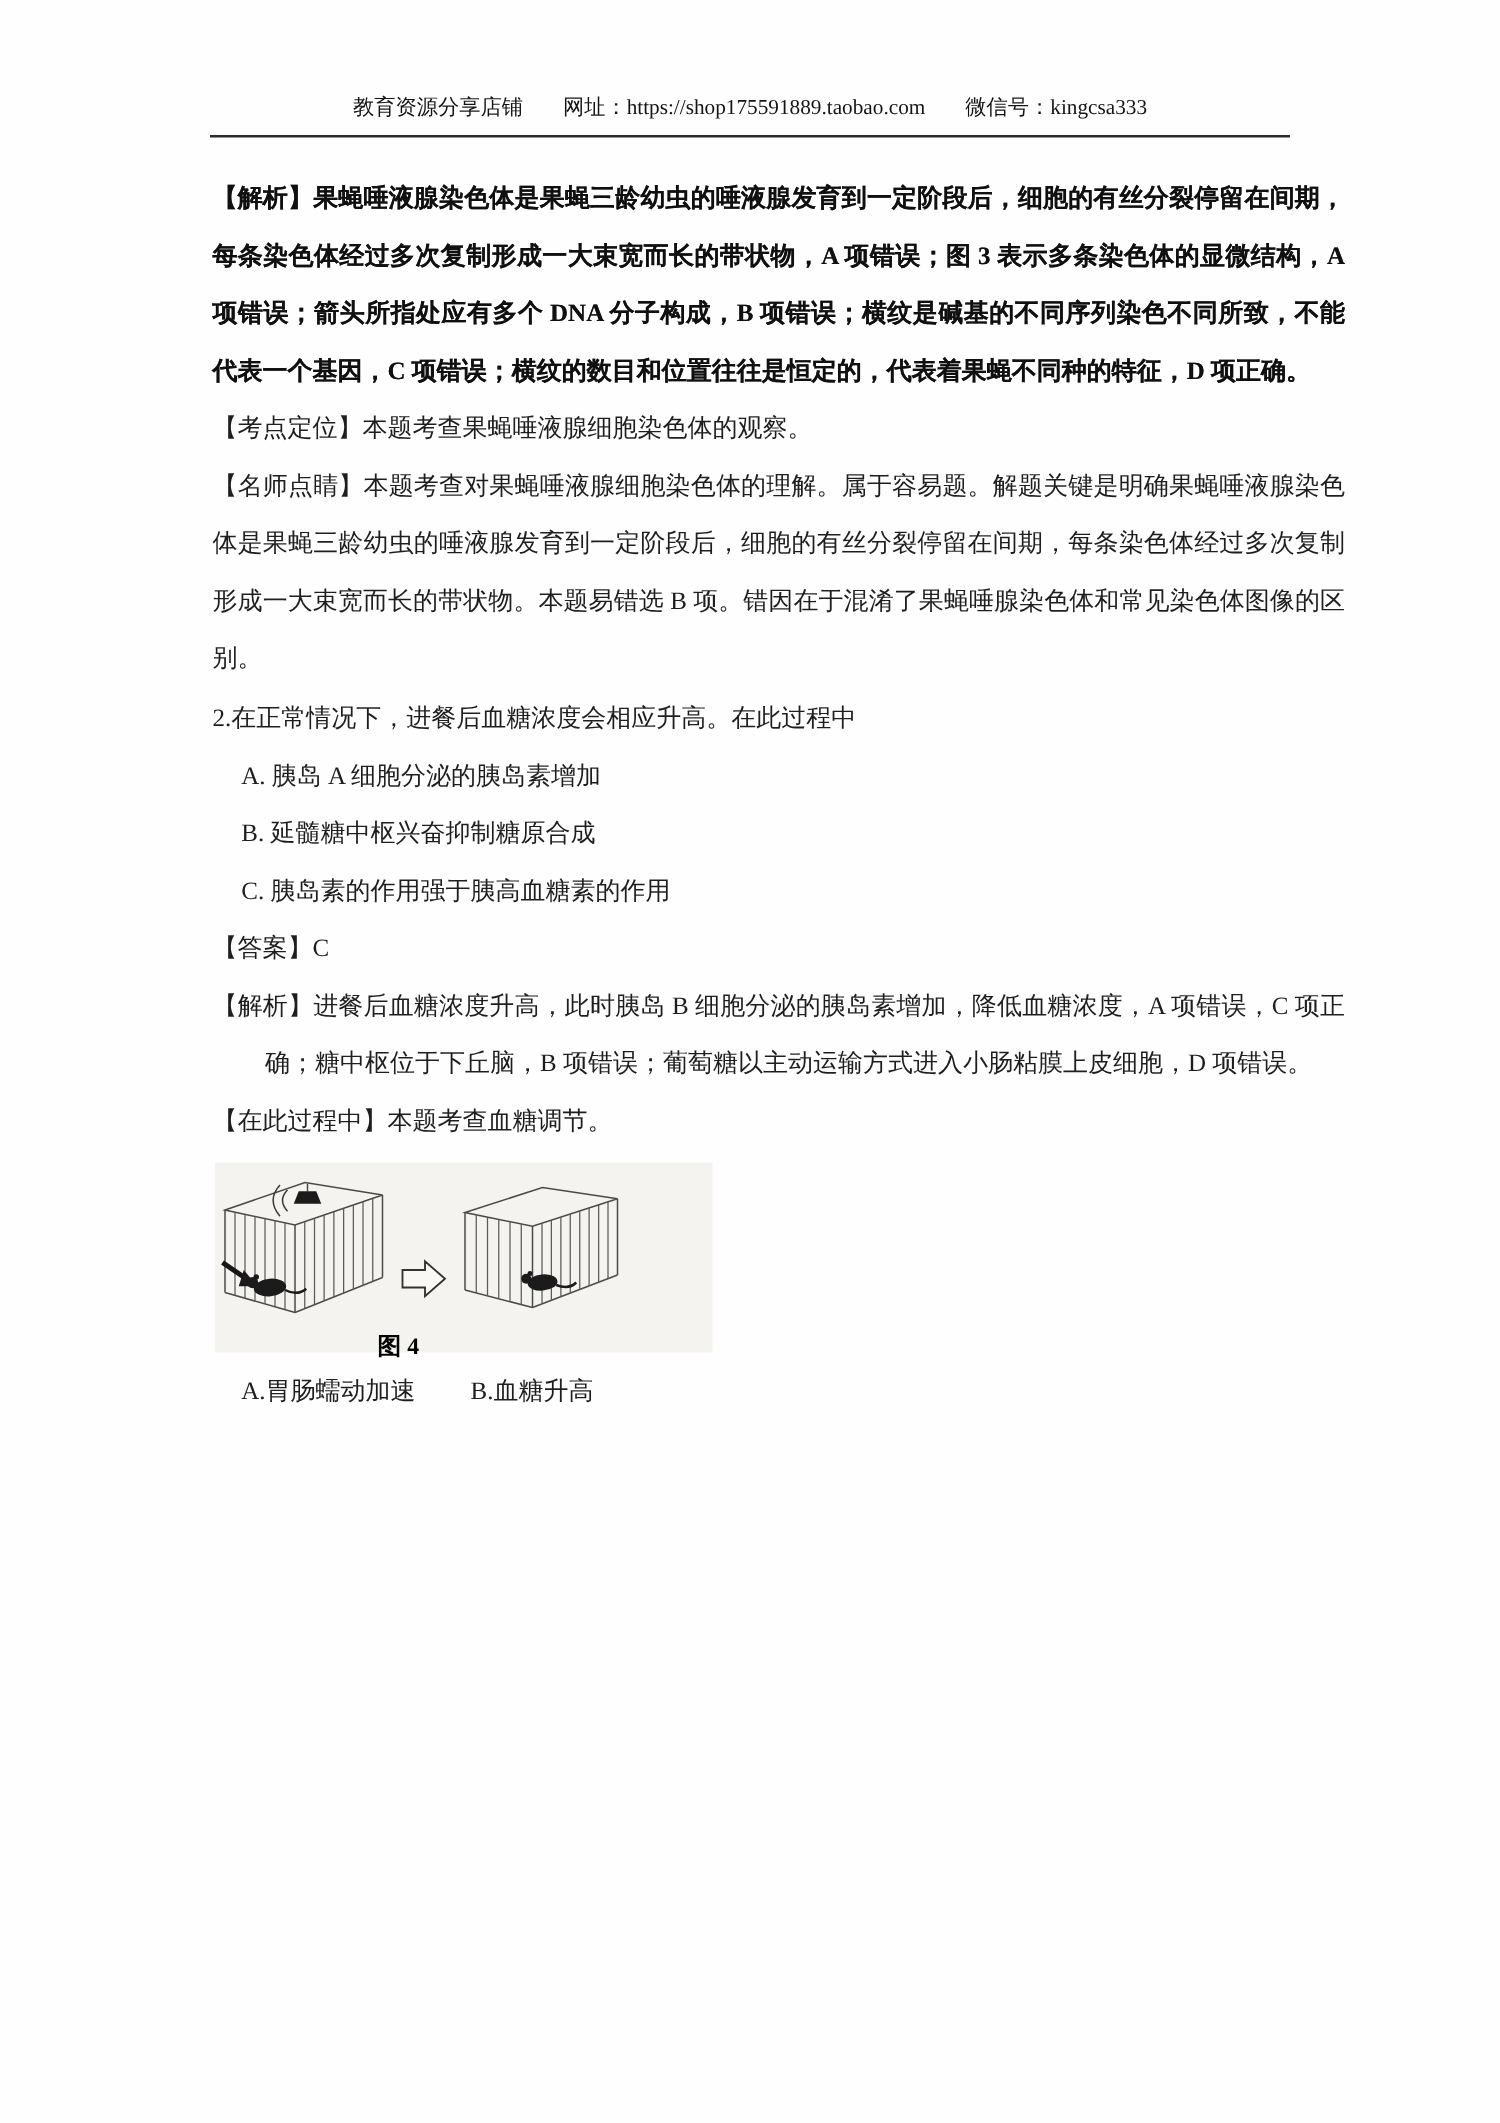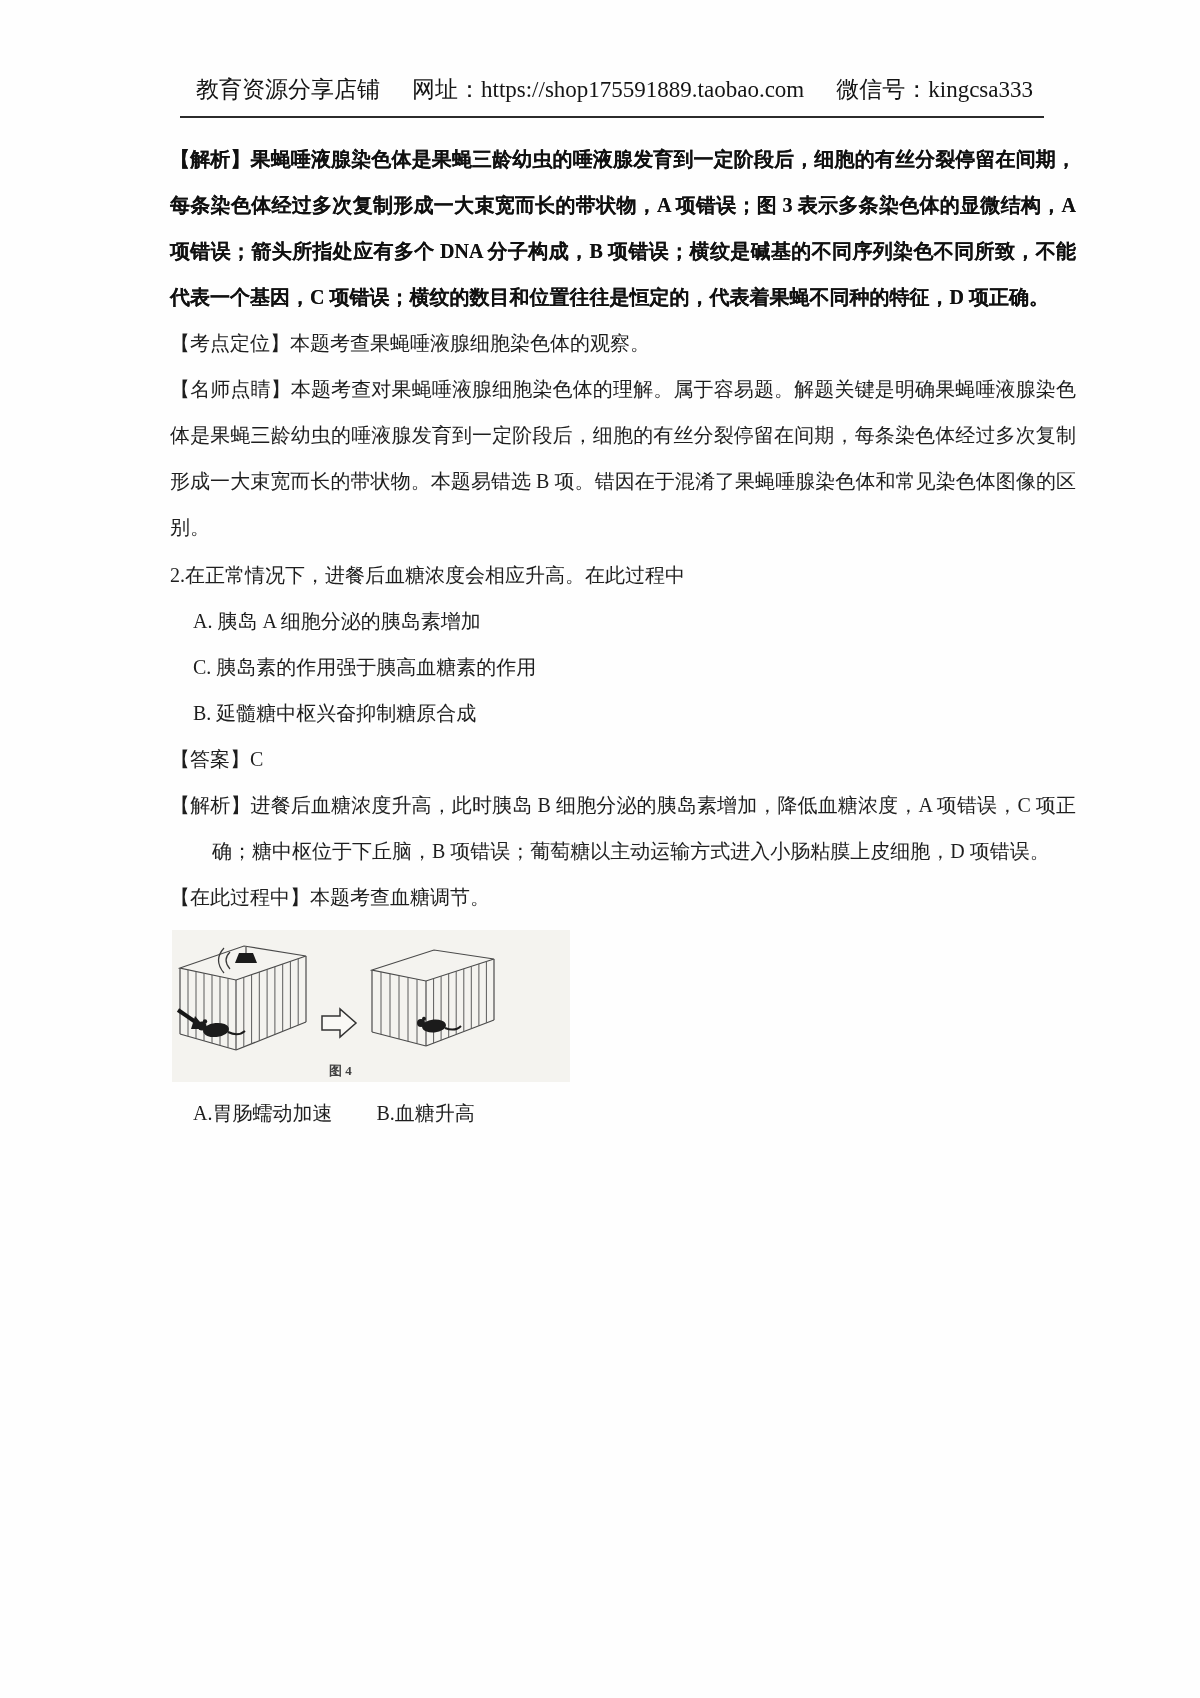--- a/index.html
+++ b/index.html
@@ -7,42 +7,42 @@
   body {
     width:1200px; height:1698px;
     font-family:"Liberation Serif","DejaVu Serif",serif;
     color:#1c1c1c;
   }
   .page {
     position:relative; width:1200px; height:1698px;
     background:#fefefe; overflow:hidden;
   }
   .header {
-    position:absolute; top:74px; left:180px; width:864px;
-    text-align:center; font-size:23px; color:#141414;
+    position:absolute; top:74px; left:168px; width:864px;
+    text-align:center; font-size:17px; color:#141414;
     padding-bottom:11px; border-bottom:2px solid #2b2b2b;
     white-space:nowrap;
   }
   .header .seg { margin:0 16px; }
   .content {
     position:absolute; top:136px; left:170px; width:906px;
     font-size:20px; line-height:2.3; color:#1e1e1e;
   }
   .p-justify { text-align:justify; }
   .heavy { font-weight:600; color:#101010; text-shadow:0 0 0.5px #444; }
   .hang { padding-left:2.1em; text-indent:-2.1em; }
   .opt { padding-left:1.15em; }
   .q-block { margin-top:2px; }
   .figure {
     position:relative; width:398px; height:152px;
     margin:10px 0 8px 2px; background:#f4f3ef;
   }
   .fig-label {
-    position:absolute; left:157px; top:126px;
-    font-size:13px; font-weight:bold; color:#404040;
+    position:absolute; left:130px; top:126px;
+    font-size:19px; font-weight:bold; color:#000000;
   }
   .opt-inline .seg { margin-right:2.2em; }
   svg .frame { stroke:#4a4a4a; stroke-width:1.2; fill:none; }
   svg .bar { stroke:#5a5a5a; stroke-width:1; }
   svg .dark { fill:#1b1b1b; }
   svg .tail { stroke:#1b1b1b; stroke-width:2; fill:none; }
   svg .wave { stroke:#3a3a3a; stroke-width:1.2; fill:none; }
 </style>
 </head>
 <body>
@@ -57,22 +57,22 @@
 
     <div class="p-justify heavy">【解析】果蝇唾液腺染色体是果蝇三龄幼虫的唾液腺发育到一定阶段后，细胞的有丝分裂停留在间期，每条染色体经过多次复制形成一大束宽而长的带状物，A 项错误；图 3 表示多条染色体的显微结构，A 项错误；箭头所指处应有多个 DNA 分子构成，B 项错误；横纹是碱基的不同序列染色不同所致，不能代表一个基因，C 项错误；横纹的数目和位置往往是恒定的，代表着果蝇不同种的特征，D 项正确。</div>
 
     <div>【考点定位】本题考查果蝇唾液腺细胞染色体的观察。</div>
 
     <div class="p-justify">【名师点睛】本题考查对果蝇唾液腺细胞染色体的理解。属于容易题。解题关键是明确果蝇唾液腺染色体是果蝇三龄幼虫的唾液腺发育到一定阶段后，细胞的有丝分裂停留在间期，每条染色体经过多次复制形成一大束宽而长的带状物。本题易错选 B 项。错因在于混淆了果蝇唾腺染色体和常见染色体图像的区别。</div>
 
     <div class="q-block">2.在正常情况下，进餐后血糖浓度会相应升高。在此过程中</div>
 
     <div class="opt">A. 胰岛 A 细胞分泌的胰岛素增加</div>
+    <div class="opt">B. 延髓糖中枢兴奋抑制糖原合成</div>
     <div class="opt">C. 胰岛素的作用强于胰高血糖素的作用</div>
-    <div class="opt">B. 延髓糖中枢兴奋抑制糖原合成</div>
 
     <div>【答案】C</div>
 
     <div class="hang p-justify">【解析】进餐后血糖浓度升高，此时胰岛 B 细胞分泌的胰岛素增加，降低血糖浓度，A 项错误，C 项正确；糖中枢位于下丘脑，B 项错误；葡萄糖以主动运输方式进入小肠粘膜上皮细胞，D 项错误。</div>
 
     <div>【在此过程中】本题考查血糖调节。</div>
 
 
 
     <div class="figure">

